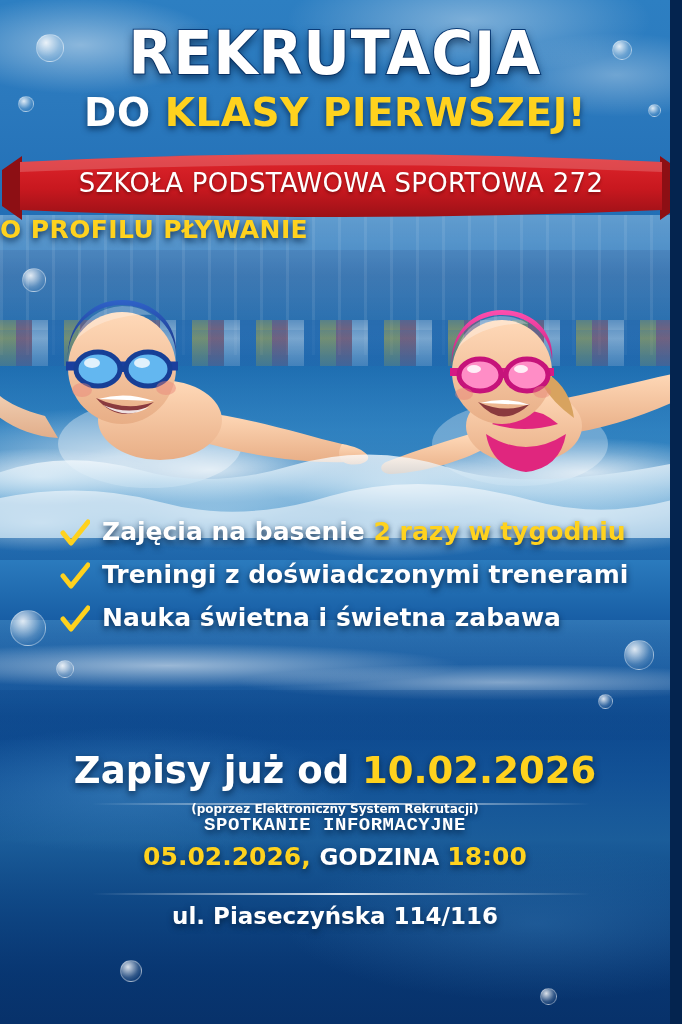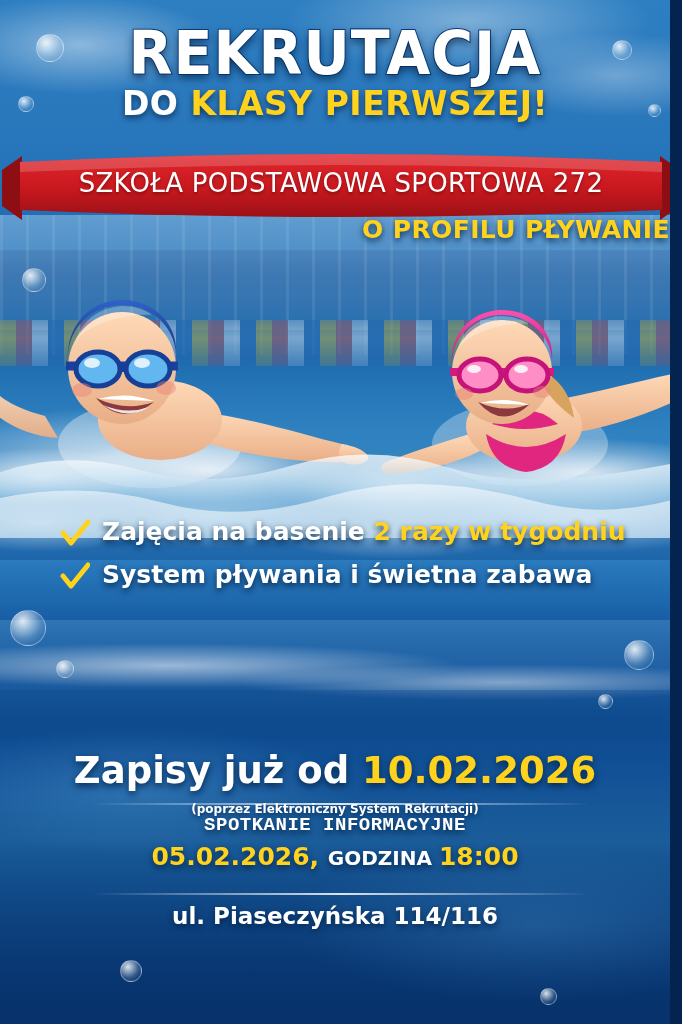--- a/index.html
+++ b/index.html
@@ -130,23 +130,24 @@
     font-size: 57px;
     letter-spacing: 1px;
     color: #ffffff;
     -webkit-text-stroke: 2px #0c3f7d;
     paint-order: stroke fill;
     text-shadow: 0 4px 8px rgba(3,35,72,.75);
     line-height: 1.05;
     transform: scaleY(1.06);
   }
   .headline .l2 {
-    font-family: "DejaVu Sans", sans-serif;
-    font-weight: bold;
-    font-size: 33px;
+    margin-top: 6px;
+    font-family: "DejaVu Sans", sans-serif;
+    font-weight: bold;
+    font-size: 39px;
     letter-spacing: .5px;
     text-shadow: 0 3px 6px rgba(3,35,72,.75);
   }
   .headline .l2 .white { color: #ffffff; }
   .headline .l2 .yellow { color: #ffd21e; }
 
   .ribbon {
     position: absolute;
     top: 150px; left: 0; width: 682px; height: 78px;
     z-index: 6;
@@ -158,21 +159,21 @@
     font-family: "DejaVu Sans", sans-serif;
     font-weight: normal;
     font-size: 26px;
     color: #ffffff;
     letter-spacing: .3px;
     text-shadow: 0 2px 3px rgba(90,10,10,.6);
   }
   .subtitle {
     position: absolute;
     top: 215px; left: 0; width: 100%;
-    text-align: right;
+    text-align: left;
     font-family: "DejaVu Sans", sans-serif;
     font-weight: bold;
     font-size: 25px;
     color: #ffd21e;
     letter-spacing: .4px;
     text-shadow: 0 3px 6px rgba(3,35,72,.85);
     z-index: 6;
   }
 
   .bullets {
@@ -250,21 +251,21 @@
   }
   .meeting .when {
     margin-top: 6px;
     font-family: "DejaVu Sans", sans-serif;
     font-weight: bold;
     font-size: 25px;
     color: #ffd21e;
     text-shadow: 0 3px 6px rgba(3,35,72,.9);
   }
   .meeting .when .small {
-    font-size: 20px;
+    font-size: 23px;
     color: #ffffff;
     text-align: center;
   }
   .address {
     position: absolute;
     top: 903px; left: 0; width: 100%;
     text-align: center;
     font-family: "DejaVu Sans", sans-serif;
     font-weight: bold;
     font-size: 23px;
@@ -418,28 +419,36 @@
 
     <div class="bullet">
       <span class="check">
         <svg width="30" height="30" viewBox="0 0 30 30" xmlns="http://www.w3.org/2000/svg">
           <path d="M3,14 L11,24 L28,3" fill="none" stroke="#ffd21e" stroke-width="5" stroke-linecap="round" stroke-linejoin="round"></path>
         </svg>
       </span>
       <span class="bullet-text"><span>Zajęcia na basenie </span><span class="hl">2 razy w tygodniu</span></span>
     </div>
 
-
     <div class="bullet">
       <span class="check">
         <svg width="30" height="30" viewBox="0 0 30 30" xmlns="http://www.w3.org/2000/svg">
           <path d="M3,14 L11,24 L28,3" fill="none" stroke="#ffd21e" stroke-width="5" stroke-linecap="round" stroke-linejoin="round"></path>
         </svg>
       </span>
-      <span class="bullet-text"><span>System pływania i świetna zabawa</span></span>
+      <span class="bullet-text"><span>Treningi z doświadczonymi trenerami</span></span>
+    </div>
+
+    <div class="bullet">
+      <span class="check">
+        <svg width="30" height="30" viewBox="0 0 30 30" xmlns="http://www.w3.org/2000/svg">
+          <path d="M3,14 L11,24 L28,3" fill="none" stroke="#ffd21e" stroke-width="5" stroke-linecap="round" stroke-linejoin="round"></path>
+        </svg>
+      </span>
+      <span class="bullet-text"><span>Nauka świetna i świetna zabawa</span></span>
     </div>
 
   </div>
 
   <div class="signup">
     <div class="line">
       <span>Zapisy już od </span><span class="date">10.02.2026</span>
     </div>
     <div class="note">(poprzez Elektroniczny System Rekrutacji)</div>
   </div>

